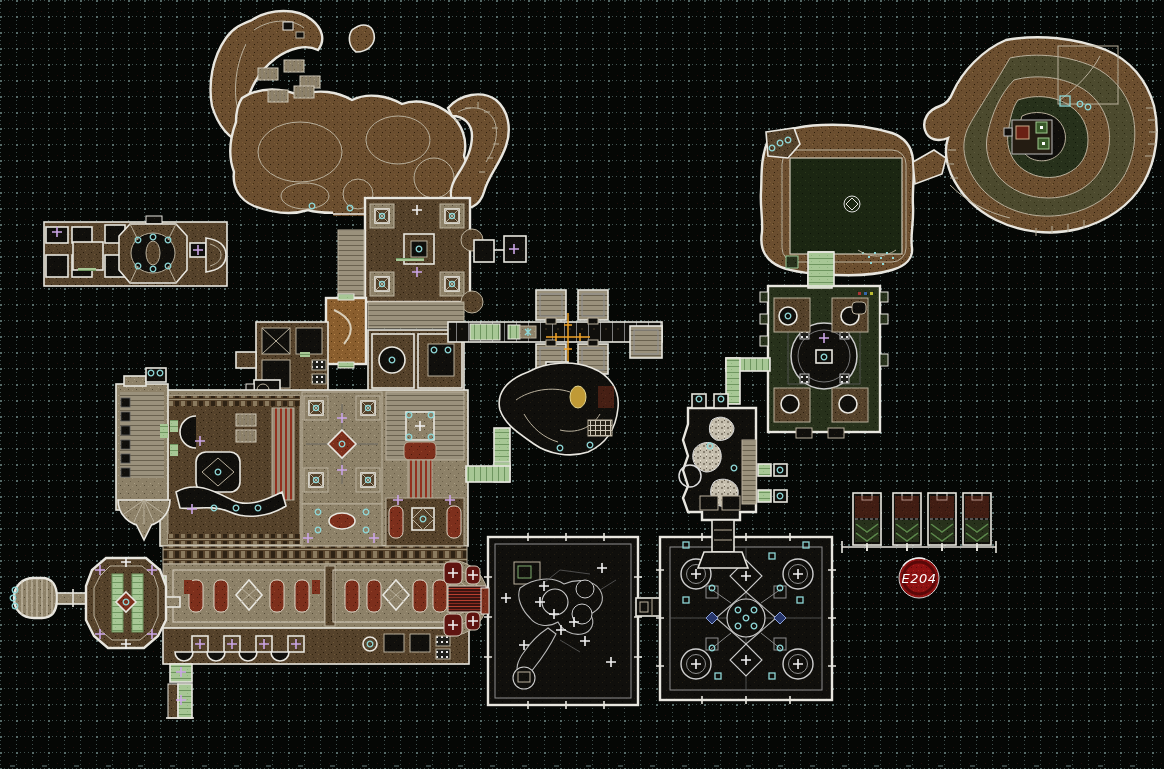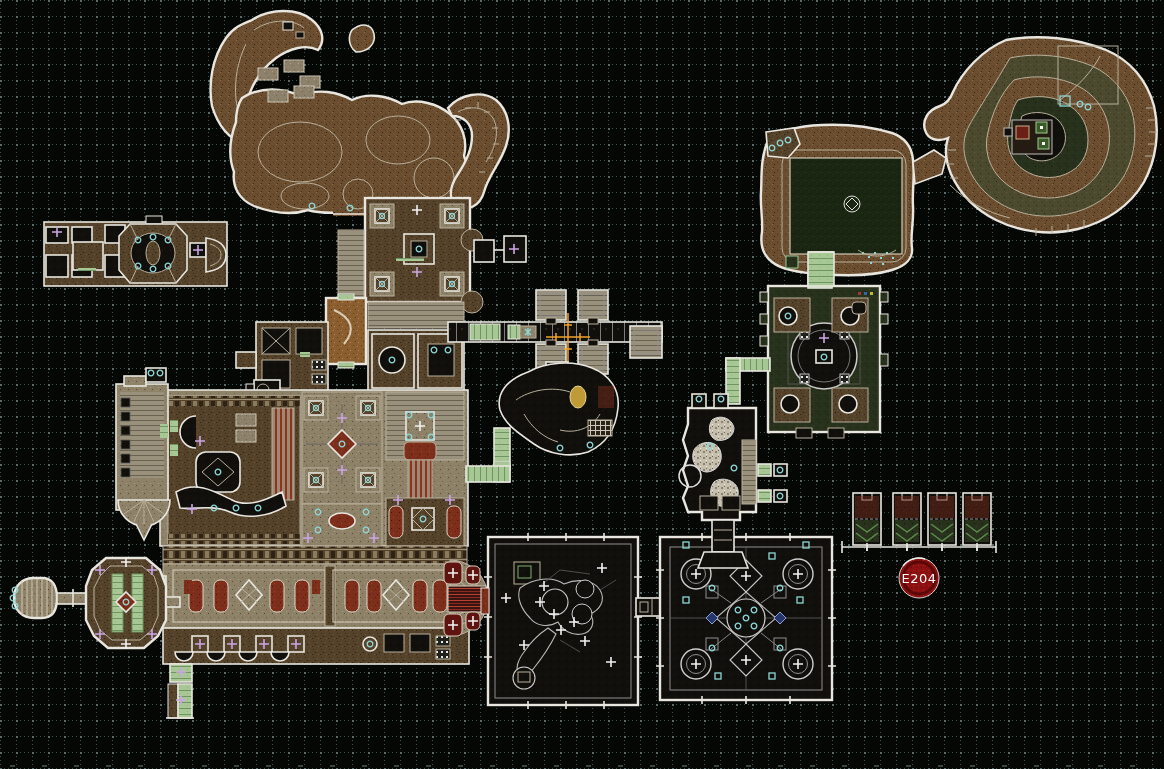--- a/index.html
+++ b/index.html
@@ -1,16 +1,16 @@
 <!DOCTYPE html>
 <html style="--background: #050705; --grid-dot: #3e4e4c; --line-white: #e8e6df; --line-tan: #b9b09c; --cyan: #8fd8d8; --violet: #cba6e6; --orange-crosshair: #efa227; --annotation-red: #8e1111; --annotation-text: #ffffff; --brown-castle: #55422b; --brown-cave: #6b4e2f; --tan-floor: #8d8168; --dark-interior: #100f0c; --green-dark: #27311b; --green-pond: #1b2612; --green-path: #a7c795; --red-masonry: #7d2f1c;"><head>
 <meta charset="utf-8">
 <style>
   html,body{margin:0;padding:0;background:#000;}
-  .canvas-wrap{width:1164px;height:769px;position:relative;overflow:hidden;background:var(--background,#050705);}
+  .canvas-wrap{width:1164px;height:769px;position:relative;overflow:hidden;background:var(--background,#050705);font-style:italic;}
   svg{display:block;}
   text{font-family:"DejaVu Sans","Liberation Sans",sans-serif;}
   
   .sW{stroke:var(--line-white,#e8e6df);stroke-width:1.6;}
   .sW2{stroke:var(--line-white,#e8e6df);stroke-width:2.4;}
   .sWt{stroke:var(--line-white,#e8e6df);stroke-width:1;}
   .s2{stroke:var(--line-tan,#b9b09c);stroke-width:1;}
   .sG{stroke:#8f8f8f;stroke-width:1;}
   .sD{stroke:#5d5d5d;stroke-width:.8;}
   .sC{stroke:var(--cyan,#8fd8d8);stroke-width:1.3;}

